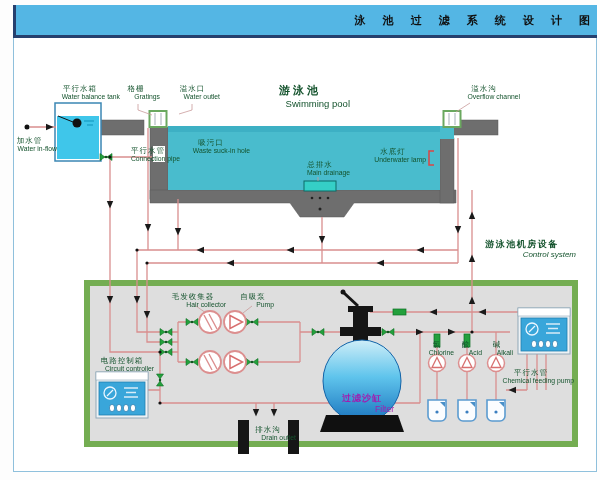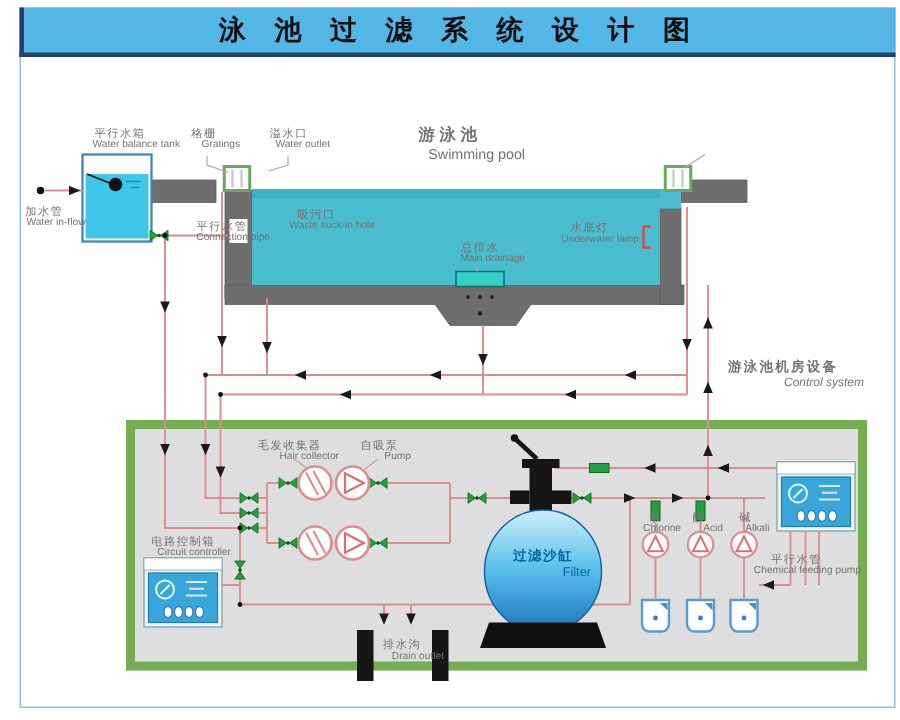--- a/index.html
+++ b/index.html
@@ -2,32 +2,32 @@
 <html><head>
 <meta charset="utf-8">
 <style>
   html,body{margin:0;padding:0;background:#fff;width:600px;height:480px;overflow:hidden;
     font-family:"Liberation Sans",sans-serif;}
   .stage{position:relative;width:600px;height:480px;background:#fdfdfd;}
   .frame{position:absolute;left:13px;top:5px;width:582px;height:465px;
     border:1px solid #8fc0dc;z-index:0;background:#fff;}
   .titlebar{position:absolute;left:13px;top:5px;width:581px;height:30px;background:#54b6e4;
     border-bottom:3px solid #26406e;border-left:3px solid #26406e;display:flex;align-items:center;
-    justify-content:center;font-weight:bold;font-size:18px;letter-spacing:7px;color:#101010;z-index:2;}
+    justify-content:flex-end;font-weight:bold;font-size:11px;letter-spacing:7px;color:#101010;z-index:2;}
   .room{position:absolute;left:84px;top:280px;width:482px;height:155px;background:#dedede;
     border:6px solid #74ad52;z-index:1;}
   svg.layer{position:absolute;left:0;top:0;z-index:2;}
-  .lbl{position:absolute;text-align:center;color:#737373;line-height:1.2;z-index:3;}
+  .lbl{position:absolute;text-align:center;color:#14532d;line-height:1.2;z-index:3;}
   .lbl .cn{display:block;font-size:7.5px;letter-spacing:1px;}
   .lbl .en{display:block;font-size:6.8px;text-align:right;}
   .lbl.big .cn{font-size:11px;font-weight:bold;letter-spacing:3px;font-family:Liberation Mono, monospace;}
   .lbl.big .en{font-size:9.5px;}
   .lbl.med .cn{font-size:9px;font-weight:bold;letter-spacing:1.5px;text-align:center;}
   .lbl.med .en{font-size:8px;font-style:italic;}
-  .lbl.white{color:#0369a1;}
+  .lbl.white{color:#a21caf;margin-top:28px;}
   .lbl.white .cn{font-size:9px;font-weight:bold;}
   .lbl.white .en{font-size:8.5px;}
 </style>
 </head>
 <body>
 
 <div class="stage">
 
   <div class="frame"></div>
   <div class="titlebar">
@@ -249,20 +249,24 @@
     <span class="en">Gratings</span>
   </div>
   <div class="lbl" style="left:165px;top:84px;width:55px">
     <span class="cn">溢水口</span>
     <span class="en">Water outlet</span>
   </div>
   <div class="lbl big" style="left:250px;top:85px;width:100px">
     <span class="cn">游泳池</span>
     <span class="en">Swimming pool</span>
   </div>
+  <div class="lbl" style="left:448px;top:84px;width:72px">
+    <span class="cn">溢水沟</span>
+    <span class="en">Overflow channel</span>
+  </div>
   <div class="lbl" style="left:172px;top:138px;width:78px">
     <span class="cn">吸污口</span>
     <span class="en">Waste suck-in hole</span>
   </div>
   <div class="lbl" style="left:116px;top:146px;width:64px">
     <span class="cn">平行水管</span>
     <span class="en">Connection pipe</span>
   </div>
   <div class="lbl" style="left:290px;top:160px;width:60px">
     <span class="cn">总排水</span>

